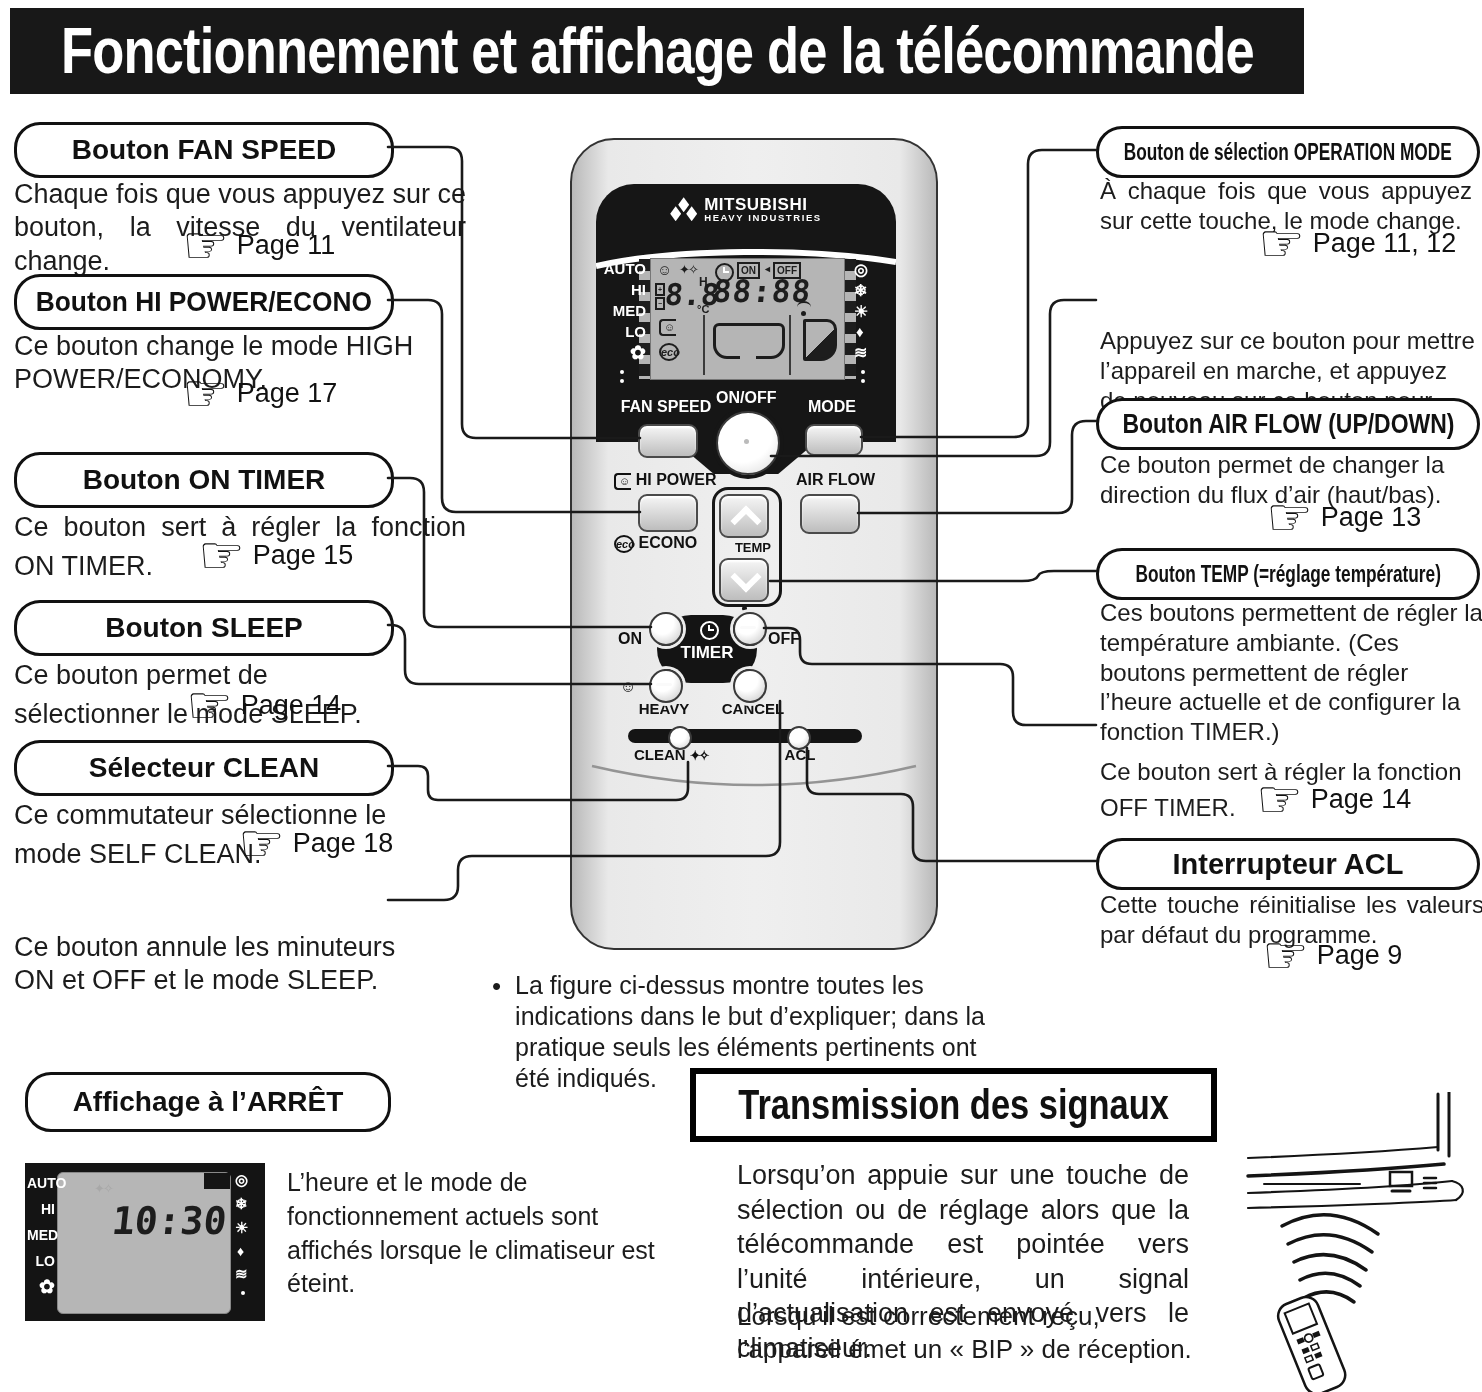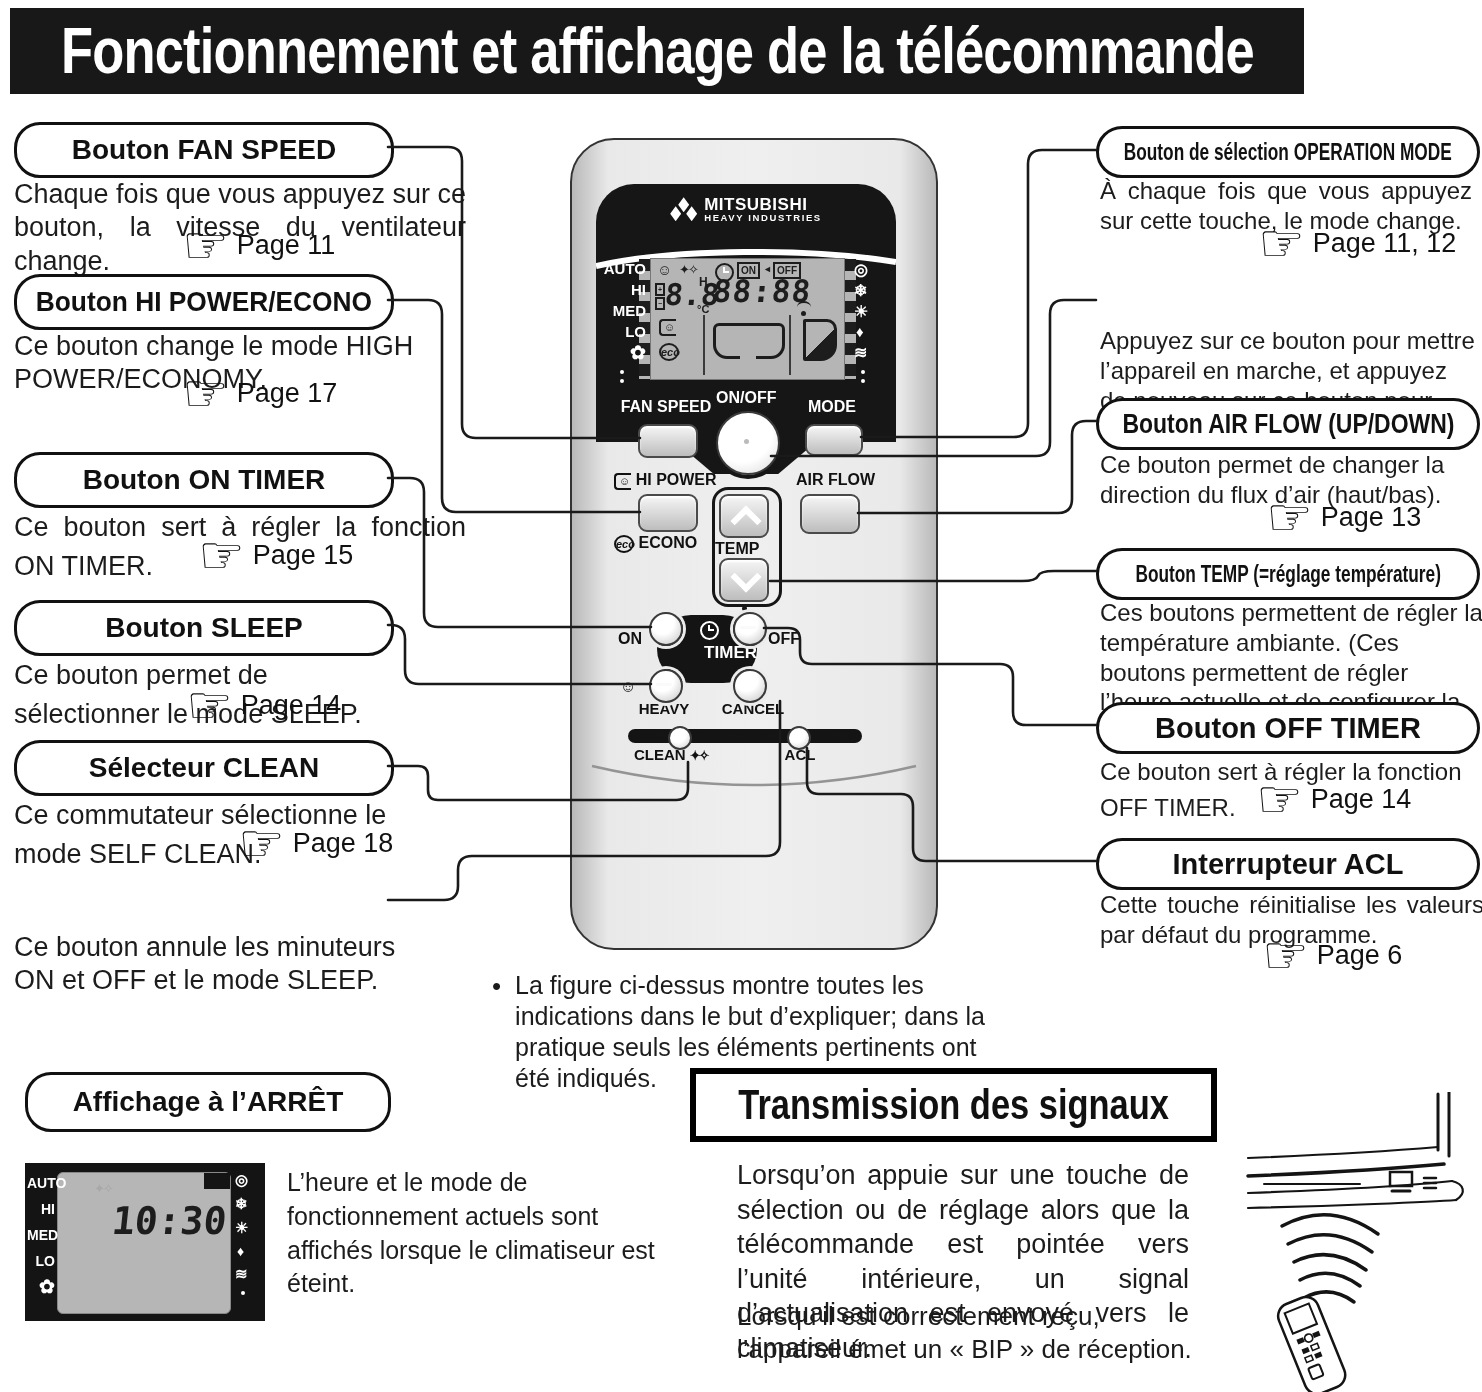--- a/index.html
+++ b/index.html
@@ -173,36 +173,33 @@
   <div class="pageref" style="left:1266px;top:494px;">
     <span class="hand">☞</span>
     <span class="ptext">Page 13</span>
     </div>
 
   <div class="cbox" style="left:1096px;top:548px;width:378px;height:46px;">
     <span style="font-size:24px;transform:scaleX(0.72);">Bouton TEMP (=réglage température)</span>
     </div>
   <div class="desc" style="left:1100px;top:598px;width:384px;font-size:24px;">Ces boutons permettent de régler la température ambiante. (Ces boutons permettent de régler l’heure actuelle et de configurer la fonction TIMER.)</div>
 
-  <div class="cbox" style="left:1096px;top:702px;width:378px;height:46px;">
-    <span style="font-size:29px;">Bouton OFF TIMER</span>
-    </div>
   <div class="desc" style="left:1100px;top:754px;width:384px;font-size:24px;line-height:1.5;">Ce bouton sert à régler la fonction OFF TIMER.</div>
   <div class="pageref" style="left:1256px;top:776px;">
     <span class="hand">☞</span>
     <span class="ptext">Page 14</span>
     </div>
 
   <div class="cbox" style="left:1096px;top:838px;width:378px;height:46px;">
     <span style="font-size:29px;">Interrupteur ACL</span>
     </div>
   <div class="desc just" style="left:1100px;top:890px;width:384px;font-size:24px;">Cette touche réinitialise les valeurs par défaut du programme.</div>
   <div class="pageref" style="left:1262px;top:932px;">
     <span class="hand">☞</span>
-    <span class="ptext">Page 6</span>
+    <span class="ptext">Page 9</span>
     </div>
 
   <div class="remote">
     <div class="remote-body"></div>
     <div class="panel">
       <div class="brand">
         <span class="diamonds">
           <i style="left:8px;top:0;"></i>
             <i style="left:0;top:9px;"></i>
             <i style="left:16px;top:9px;"></i>
@@ -274,31 +271,31 @@
     <div class="klabel" style="left:44px;top:396px;font-size:16px;">
       <span class="eco-coin">eco</span>
       <span>ECONO</span></div>
     <div class="klabel" style="left:226px;top:333px;font-size:16px;">AIR FLOW</div>
     <div class="gbtn" style="left:230px;top:356px;width:56px;height:36px;"></div>
 
     <div class="temp-group">
       <div class="gbtn" style="left:4px;top:4px;width:46px;height:40px;">
         <span class="chev" style="left:14px;top:14px;transform:rotate(45deg);"></span>
         </div>
-      <div class="klabel" style="left:0;top:50px;width:56px;text-align:left;font-size:16px;">TEMP</div>
+      <div class="klabel" style="left:0;top:50px;width:56px;text-align:right;font-size:13px;">TEMP</div>
       <div class="gbtn" style="left:4px;top:68px;width:46px;height:40px;">
         <span class="chev" style="left:14px;top:6px;transform:rotate(225deg);"></span>
         </div>
     </div>
     <span class="dot" style="left:172px;top:468px;width:5px;height:5px;background:#161616;"></span>
     <span class="dot" style="left:172px;top:478px;width:5px;height:5px;background:#161616;"></span>
 
     <div class="timer-blob">
       <span class="clockface" style="left:43px;top:6px;"></span>
-      <div class="wlabel" style="left:0;top:28px;width:100px;text-align:right;font-size:17px;">TIMER</div>
+      <div class="wlabel" style="left:0;top:28px;width:100px;text-align:center;font-size:17px;">TIMER</div>
     </div>
     <div class="tbtn" style="left:79px;top:474px;"></div>
     <div class="tbtn" style="left:163px;top:474px;">
         <i></i>
       </div>
     <div class="tbtn" style="left:79px;top:531px;">
         <i></i>
       </div>
     <div class="tbtn" style="left:163px;top:531px;"></div>
     <div class="klabel" style="left:22px;top:492px;width:50px;text-align:right;font-size:16px;">ON</div>

